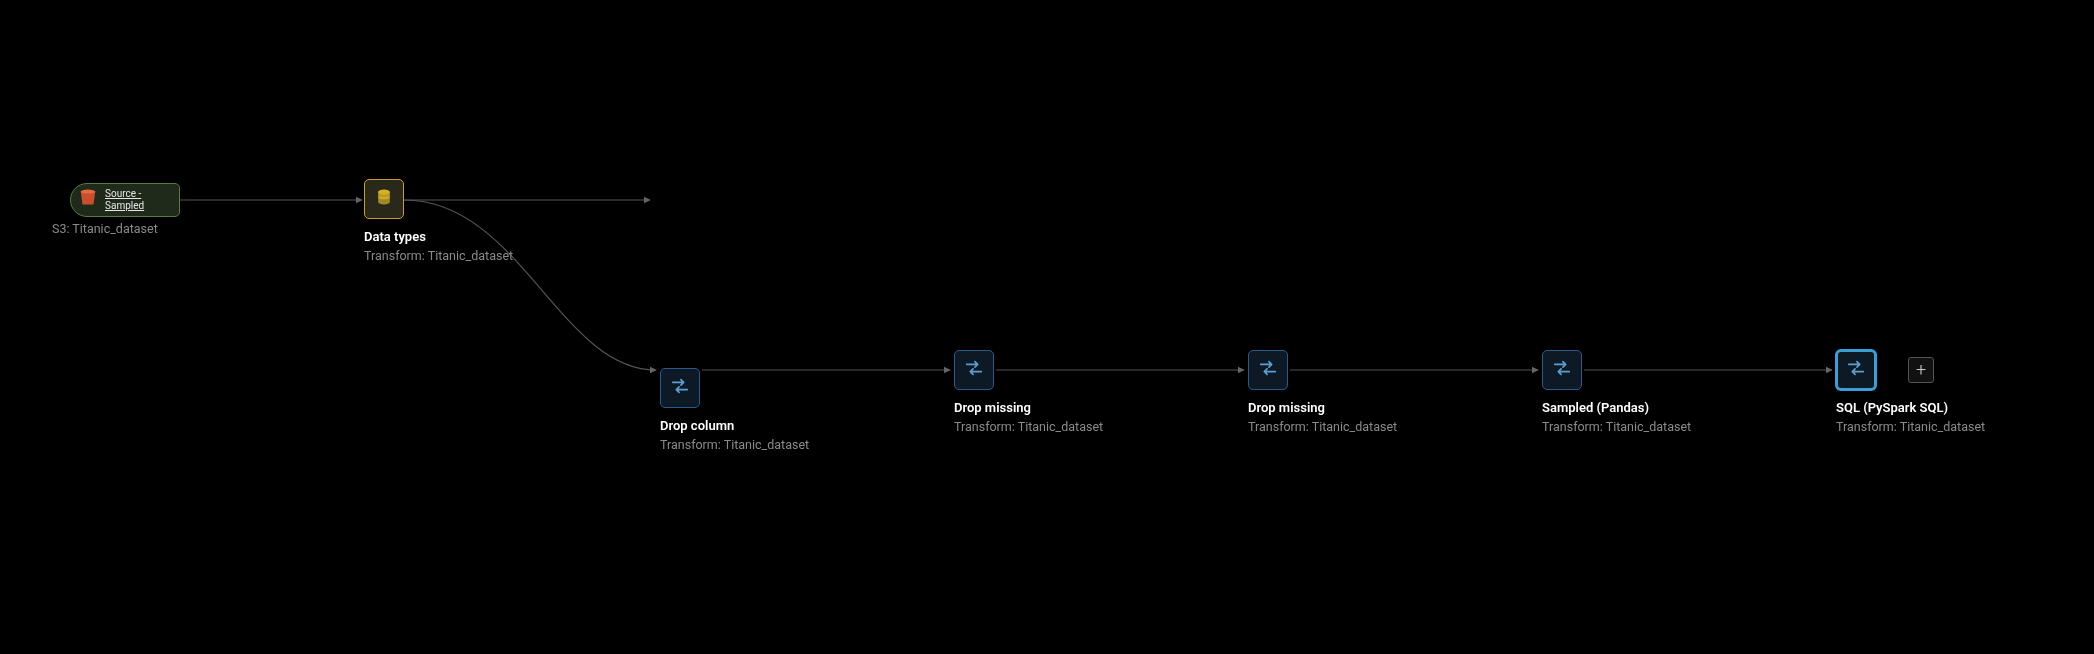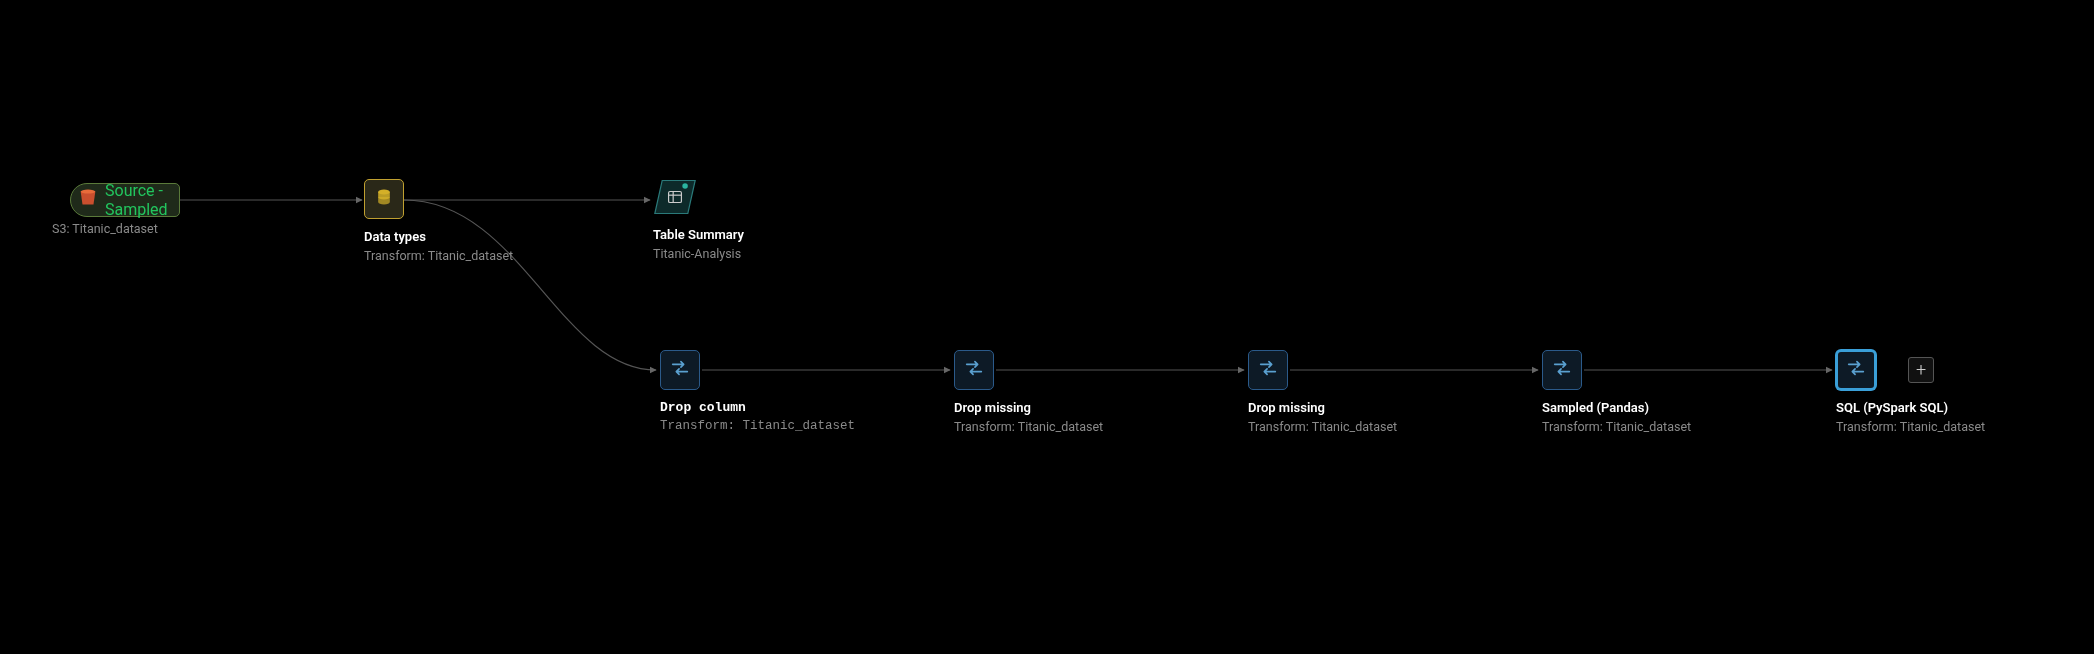--- a/index.html
+++ b/index.html
@@ -32,23 +32,24 @@
   background: #1f2a1a;
   border: 1px solid #5a7a3a;
   width: 110px;
   height: 34px;
   border-radius: 17px 5px 5px 17px;
   padding: 0 8px 0 6px;
   justify-content: flex-start;
   gap: 6px;
 }
 .node-box.source .label {
-  color: #22c55e;
-  font-size: 16px;
+  color: #e5e5e5;
+  font-size: 10px;
   line-height: 1.2;
+  text-decoration: underline;
 }
 .node-box.types {
   background: #2a2818;
   border: 1px solid #c0a030;
 }
 .node-box.summary {
   background: transparent;
   border: none;
   width: 44px;
   height: 40px;
@@ -148,35 +149,22 @@
             <ellipse cx="12" cy="6" rx="7" ry="3" fill="#d4b028"></ellipse>
             <path d="M5 6 v6 a7 3 0 0 0 14 0 V6" fill="#d4b028" opacity="0.85"></path>
             <path d="M5 12 v6 a7 3 0 0 0 14 0 V12" fill="#d4b028" opacity="0.7"></path>
           </svg>
     </span>
   </div>
   <div class="node-title">Data types</div>
   <div class="node-sub">Transform: Titanic_dataset</div>
 </div>
 
-<div class="node" style="left:653px; top:177px;">
-  <div class="node-box summary">
-    <svg width="48" height="44" viewBox="0 0 48 44">
-      <path d="M 10 4 L 46 4 L 38 40 L 2 40 Z" fill="#0d2a2a" stroke="#2a7a7a" stroke-width="1.3"></path>
-      <rect x="17" y="16" width="14" height="12" rx="1.5" fill="none" stroke="#ccc" stroke-width="1.3"></rect>
-      <line x1="17" y1="20" x2="31" y2="20" stroke="#ccc" stroke-width="1.3"></line>
-      <line x1="22" y1="16" x2="22" y2="28" stroke="#ccc" stroke-width="1.3"></line>
-      <circle cx="35" cy="10" r="3" fill="#2ab5a0"></circle>
-    </svg>
-  </div>
-  <div class="node-title">Table Summary</div>
-  <div class="node-sub">Titanic-Analysis</div>
-</div>
-
-<div class="node" style="left:660px; top:350px;font-family:Liberation Mono, monospace;">
+
+<div class="node" style="left:660px; top:368px;">
   <div class="node-box transform">
     <span>
       <svg width="22" height="22" viewBox="0 0 24 24">
             <path d="M4 8 h12 M16 8 l-3 -3 M16 8 l-3 3" stroke="#5aa0d0" stroke-width="1.8" fill="none" stroke-linecap="round"></path>
             <path d="M20 16 h-12 M8 16 l3 -3 M8 16 l3 3" stroke="#5aa0d0" stroke-width="1.8" fill="none" stroke-linecap="round"></path>
           </svg>
     </span>
   </div>
   <div class="node-title">Drop column</div>
   <div class="node-sub">Transform: Titanic_dataset</div>

